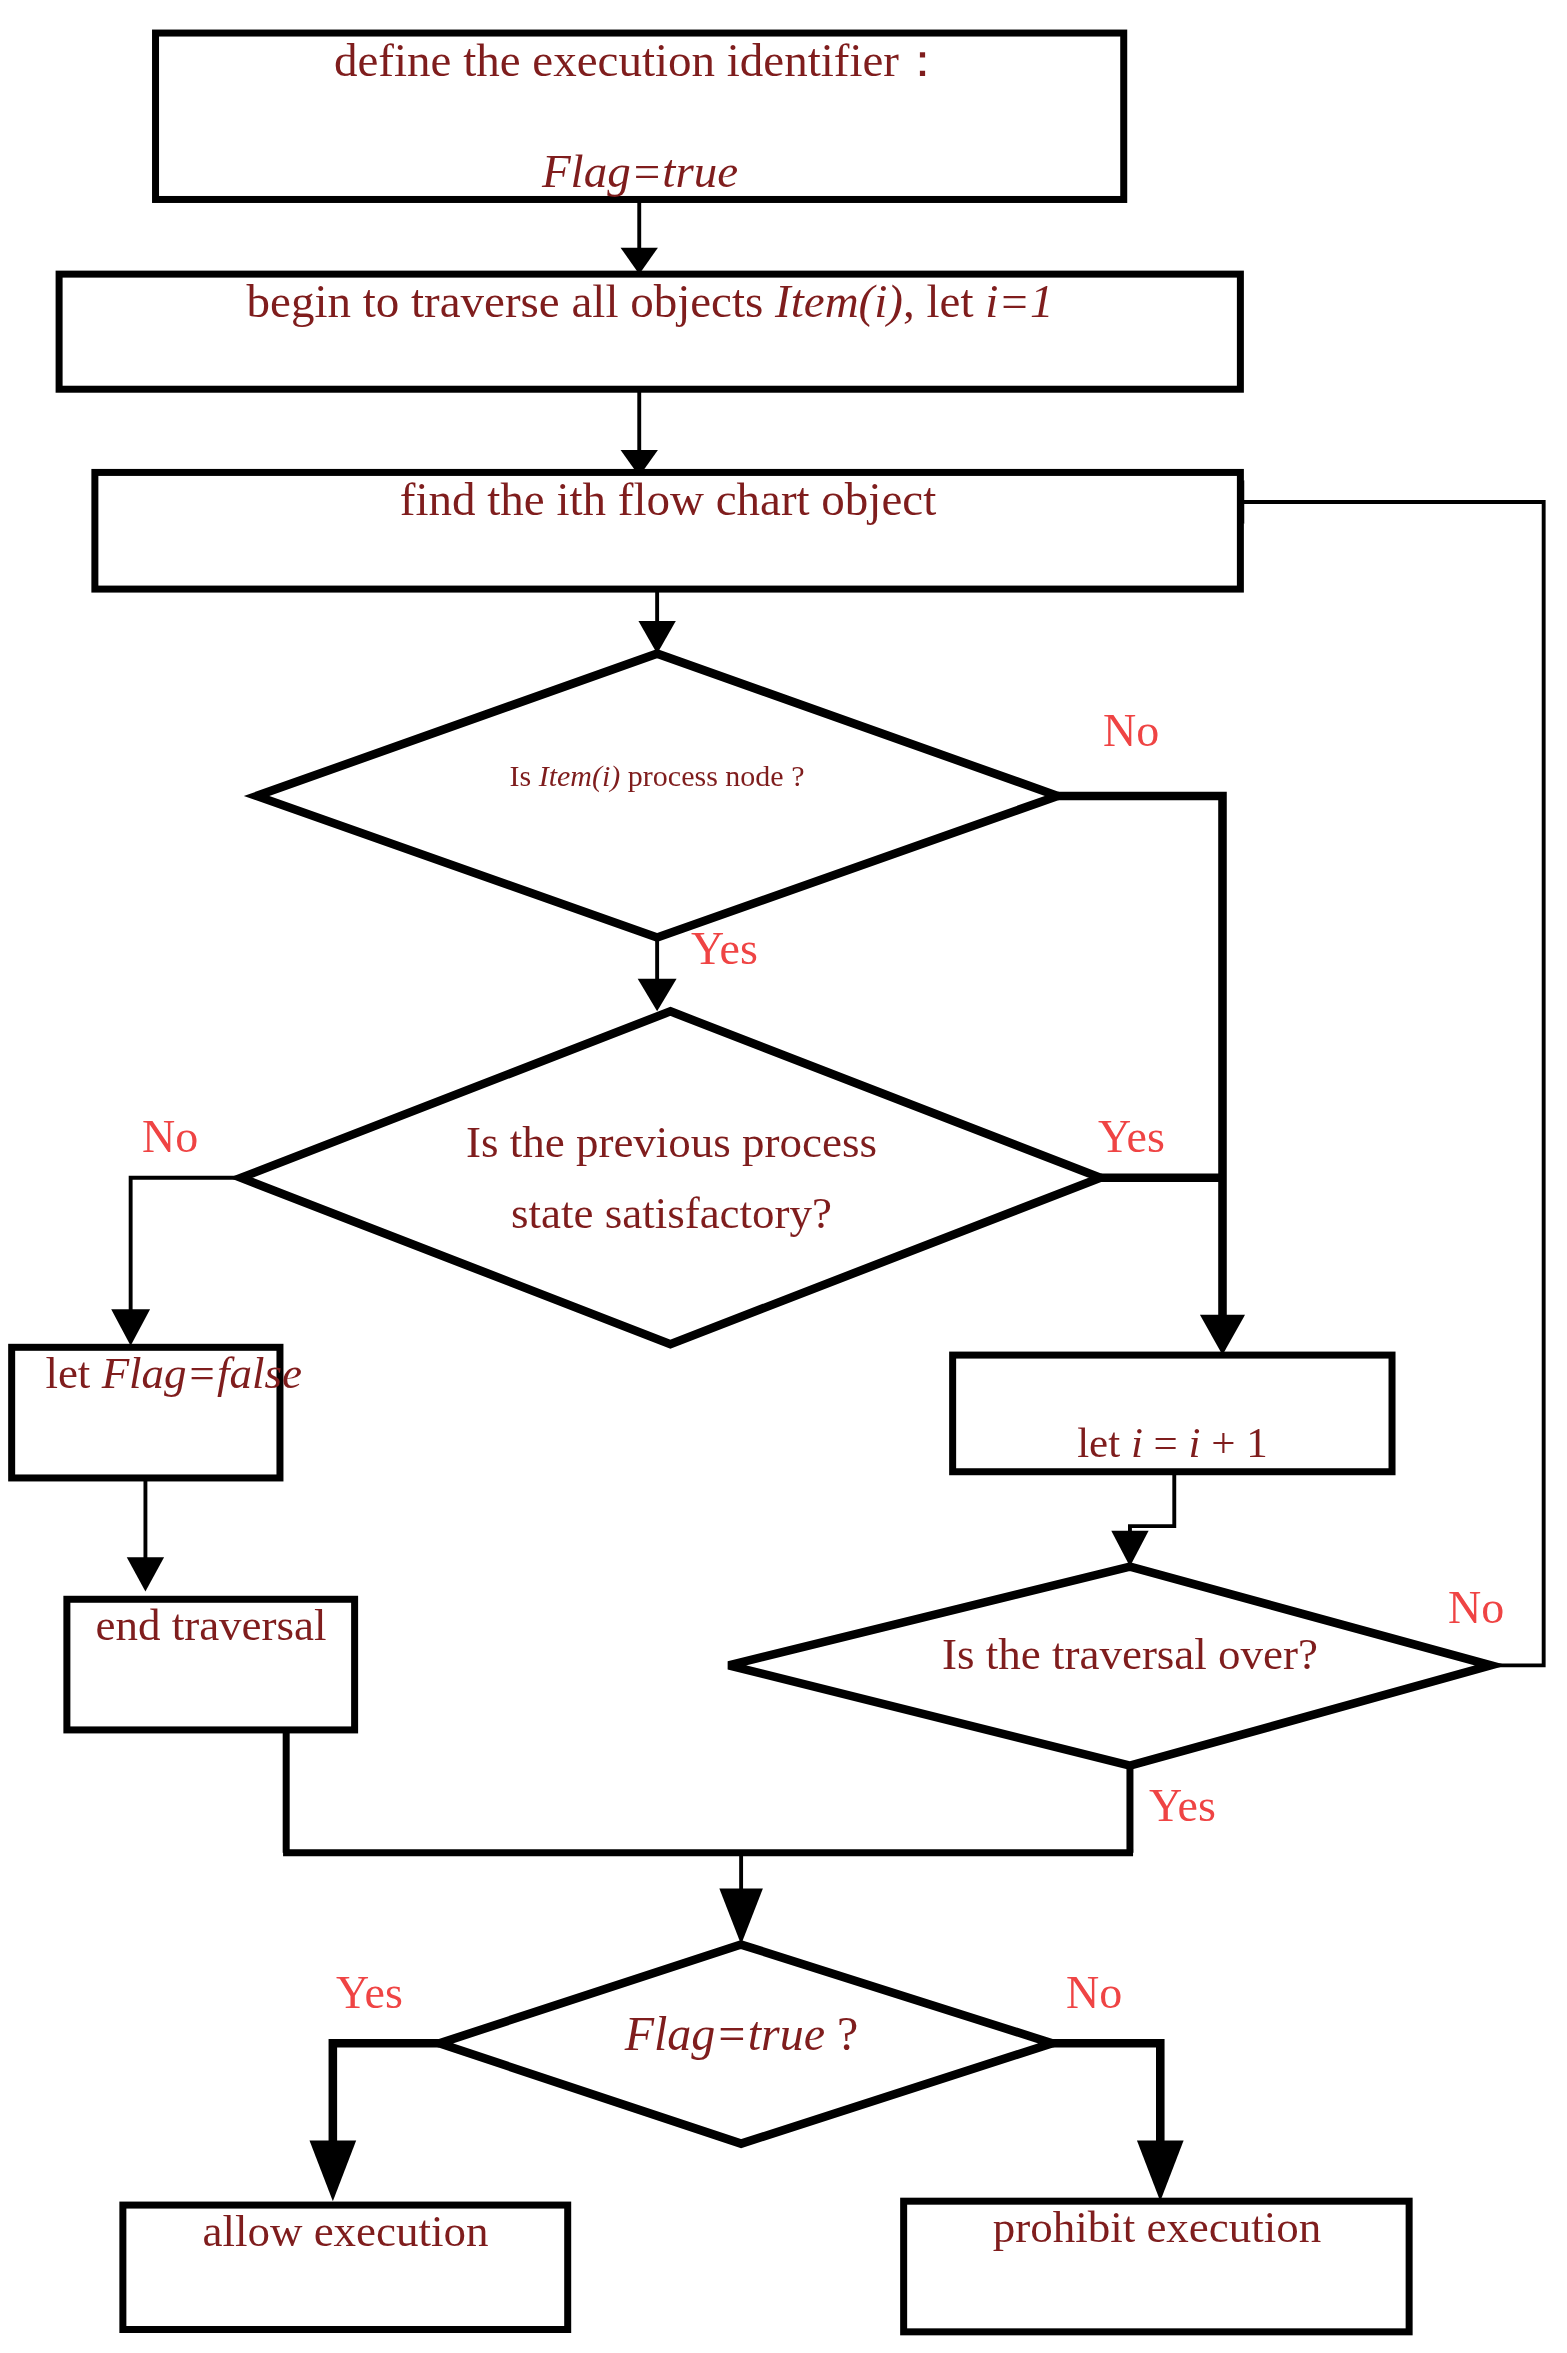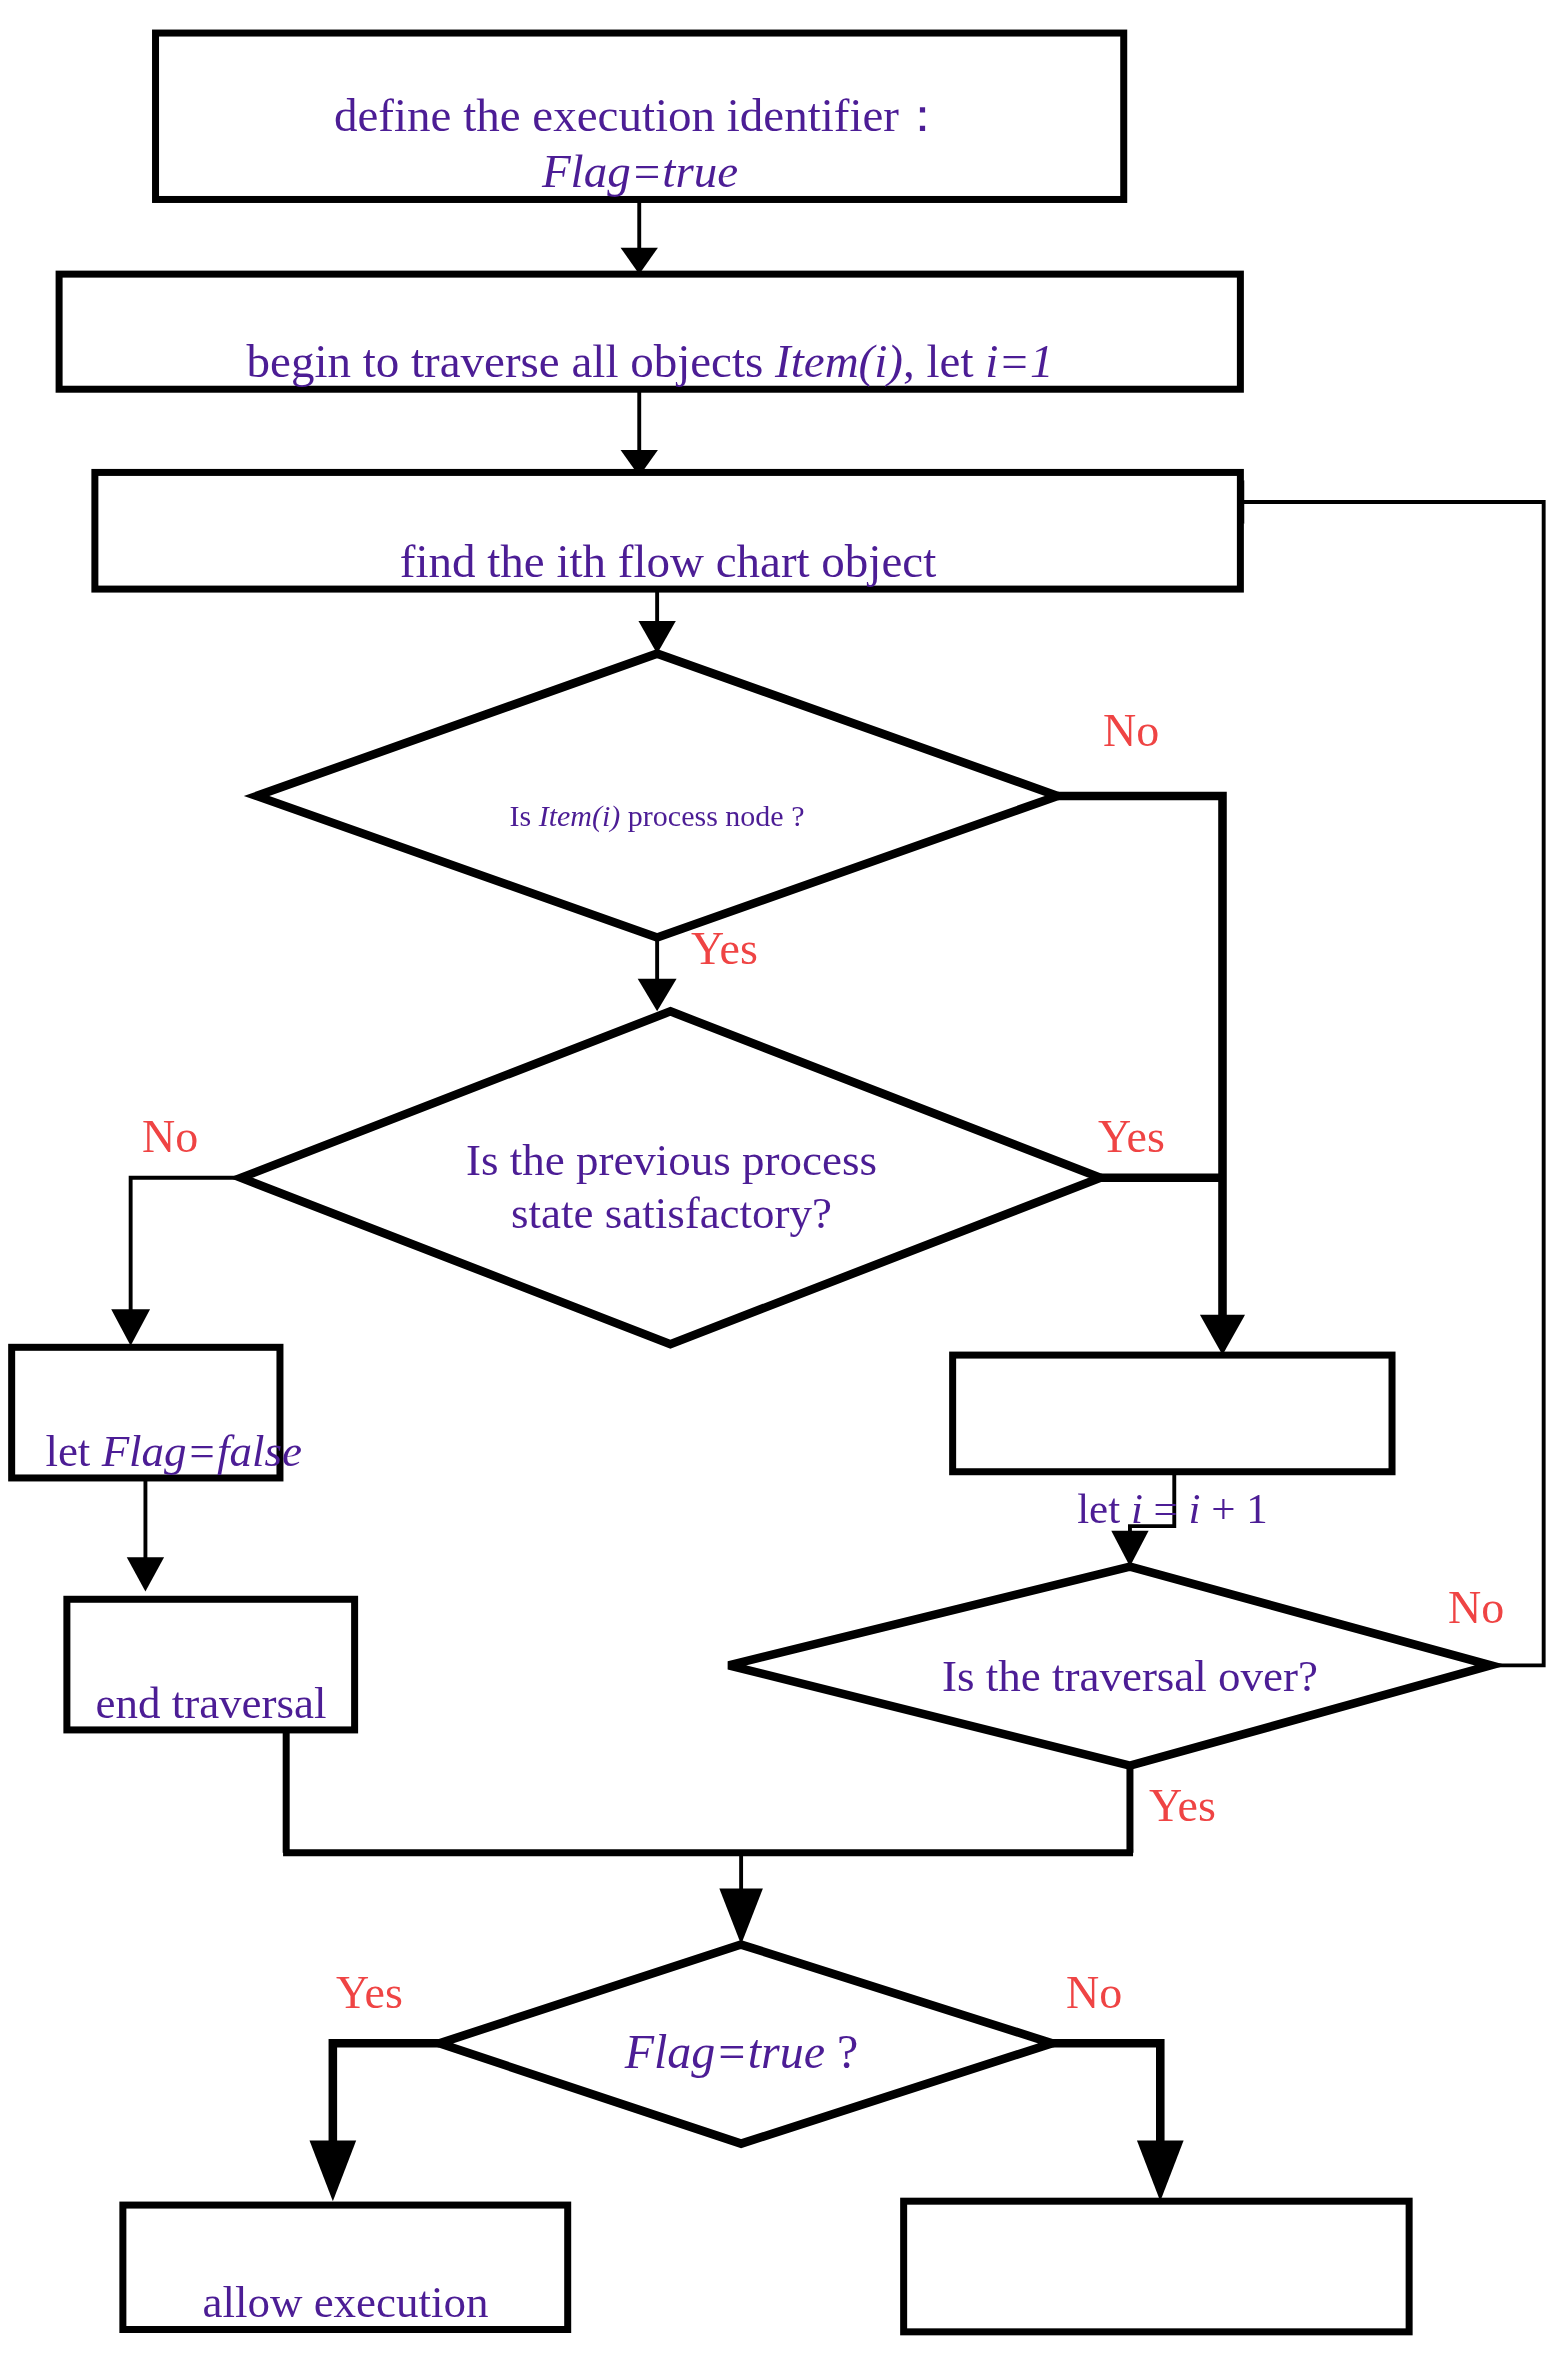--- a/index.html
+++ b/index.html
@@ -32,23 +32,23 @@
   .conn-thin { stroke: #000000; stroke-width: 5; fill: none; }
   .conn-med  { stroke: #000000; stroke-width: 9; fill: none; }
   .conn-thick{ stroke: #000000; stroke-width: 11; fill: none; }
   .arrowhead { fill: #000000; stroke: none; }
 
   .node-label {
     position: absolute;
     display: flex;
     flex-direction: column;
     align-items: center;
-    justify-content: flex-end;
+    justify-content: space-between;
     text-align: center;
-    color: #4c1d95;
+    color: #7f1d1d;
     line-height: 1.18;
     white-space: nowrap;
     pointer-events: none;
   }
   .lbl-line { display: block; }
   .ital { font-style: italic; }
   .branch-label {
     position: absolute;
     color: #ef4444;
     font-size: 46px;
@@ -204,20 +204,23 @@
   </div>
 
   <div class="node-label" style="left:467px; top:2006px; width:549px; height:75px; font-size:48px;">
     <span class="lbl-line"><span class="ital">Flag=true</span><span> ?</span></span>
   </div>
 
   <div class="node-label" style="left:123px; top:2205px; width:445px; height:124px; font-size:45px;">
     <span class="lbl-line">allow execution</span>
   </div>
 
+  <div class="node-label" style="left:904px; top:2201px; width:506px; height:131px; font-size:45px;">
+    <span class="lbl-line">prohibit execution</span>
+  </div>
 
   <div class="branch-label" style="left:1103px; top:708px;">No</div>
 
   <div class="branch-label" style="left:691px; top:926px;">Yes</div>
 
   <div class="branch-label" style="left:142px; top:1114px;">No</div>
 
   <div class="branch-label" style="left:1098px; top:1114px;">Yes</div>
 
   <div class="branch-label" style="left:1448px; top:1585px;">No</div>

